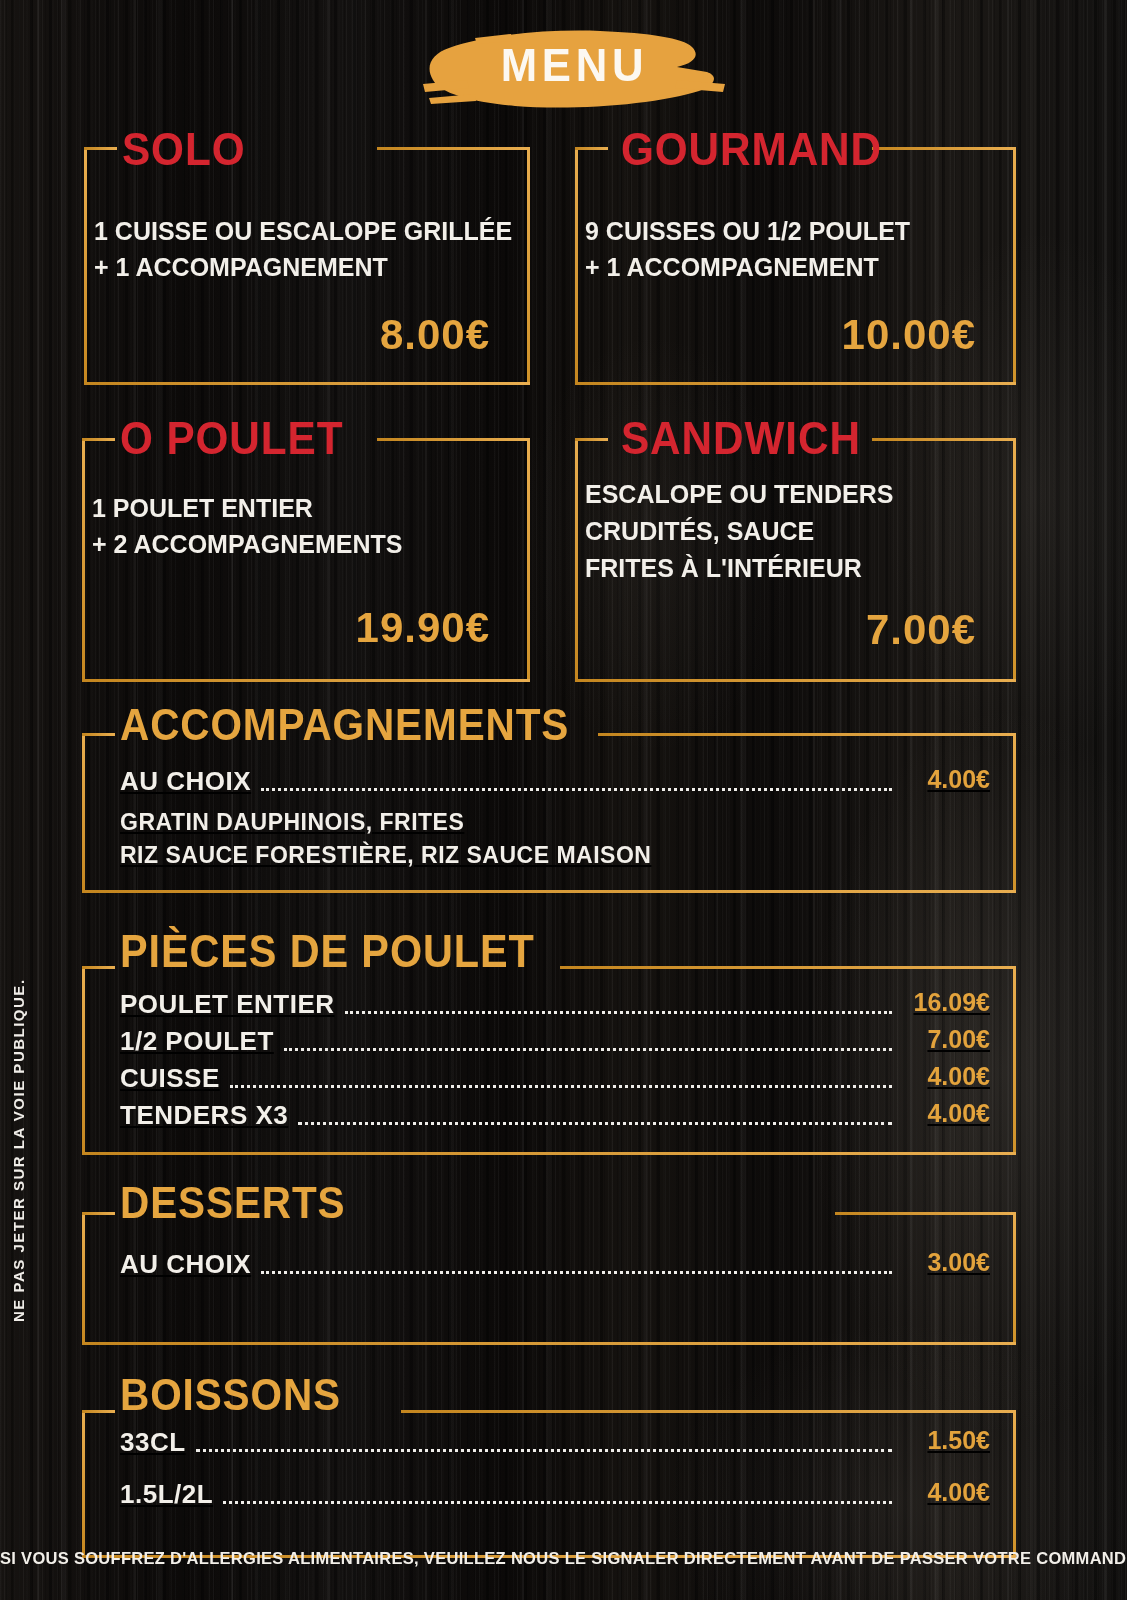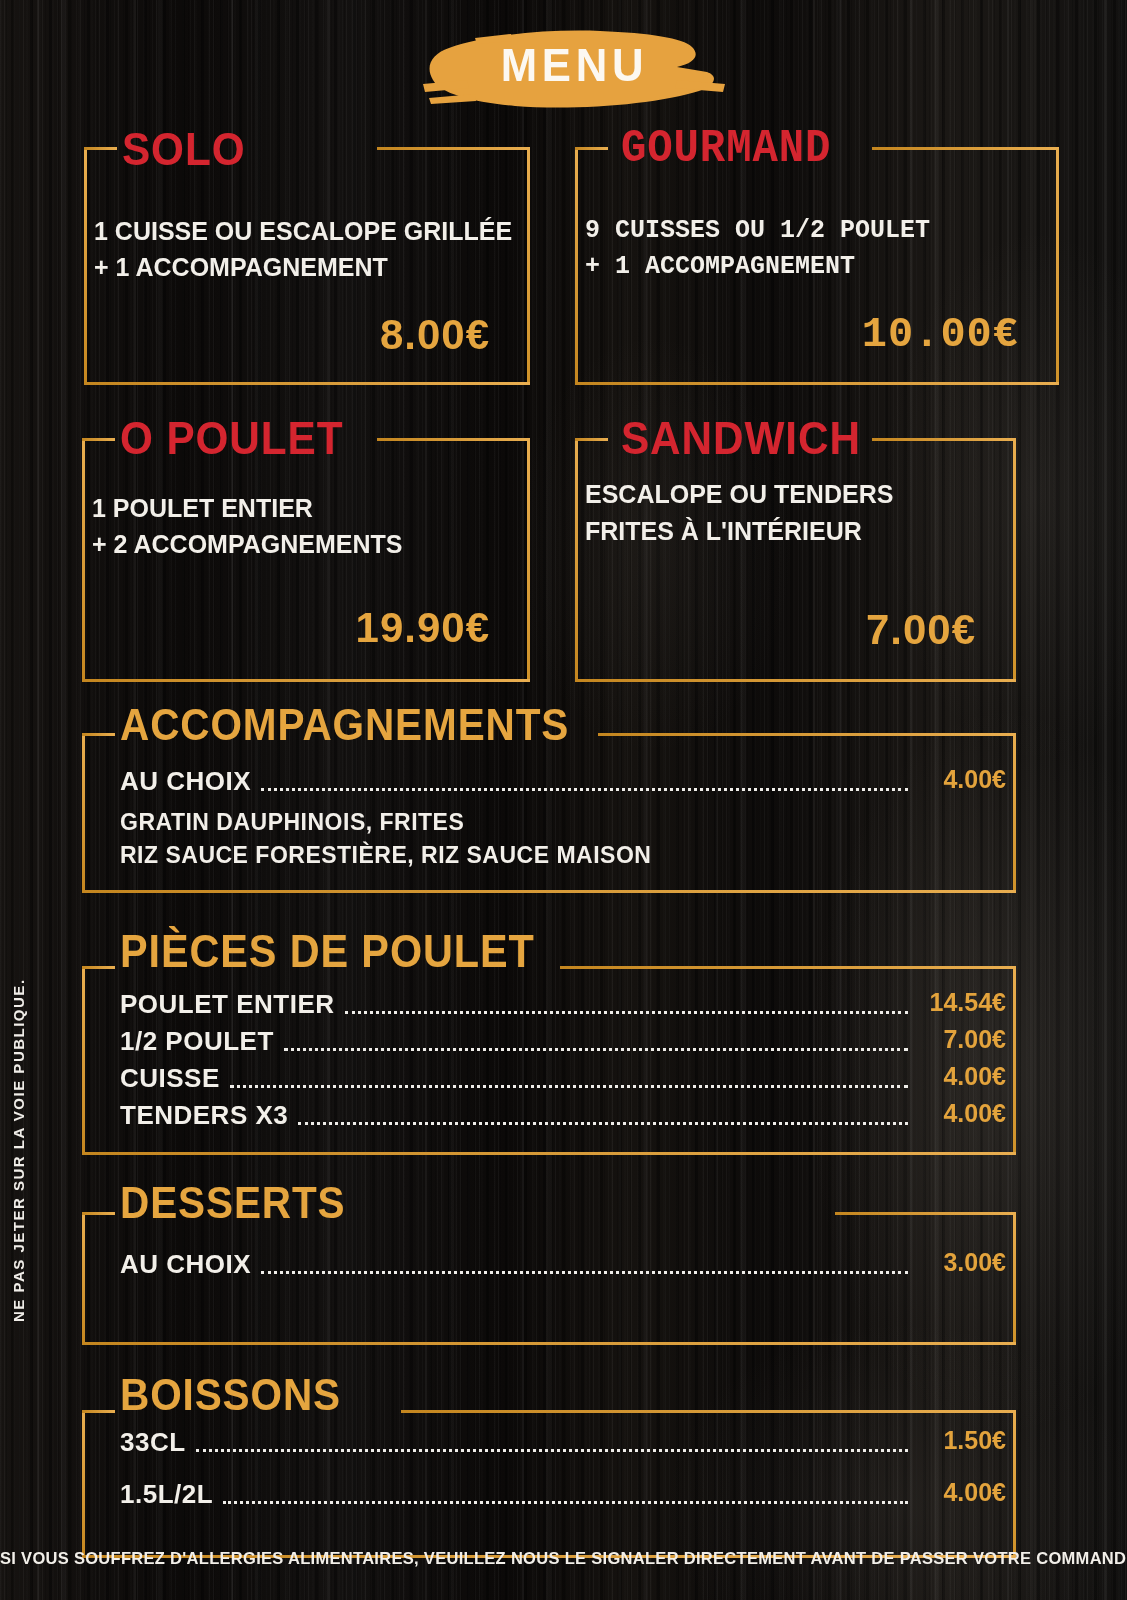--- a/index.html
+++ b/index.html
@@ -52,21 +52,21 @@
   .combo-text{
     position:absolute;left:10px;right:10px;text-align:left;
     color:#f2efe9;font-weight:bold;font-size:25px;line-height:36px;
     letter-spacing:0px;white-space:nowrap;
   }
   .combo-price{
     position:absolute;right:40px;font-weight:bold;color:#e5a53f;
     font-size:42px;letter-spacing:1px;
   }
 
-  .rows{position:absolute;left:38px;right:10px;}
+  .rows{position:absolute;left:38px;right:26px;text-decoration:underline;}
   .row{display:flex;align-items:flex-end;height:37px;}
   .row .label{color:#f2efe9;font-weight:bold;font-size:26px;line-height:1;white-space:nowrap;letter-spacing:0.5px;}
   .row .dots{flex:1;margin:0 10px;border-bottom:3.5px dotted #efede9;margin-bottom:3px;}
   .row .price{color:#e3a33c;font-weight:bold;font-size:25px;line-height:1;min-width:88px;text-align:right;white-space:nowrap;margin-bottom:2px;}
   .notes{color:#f2efe9;font-weight:bold;font-size:23px;line-height:33px;letter-spacing:0.5px;margin-top:12px;}
 
   .side-note{
     position:absolute;left:10px;top:1022px;height:300px;
     writing-mode:vertical-rl;transform:rotate(180deg);
     color:#f0ede8;font-weight:bold;font-size:15px;letter-spacing:1.5px;white-space:nowrap;
@@ -103,21 +103,21 @@
     <i class="edge e-t1"></i>
       <i class="edge e-t2" style="left:293px;"></i>
     <div class="box-title t-red" style="top:-24px;">SOLO</div>
     <div class="combo-text" style="top:66px;">
       <div>1 CUISSE OU ESCALOPE GRILLÉE</div>
       <div>+ 1 ACCOMPAGNEMENT</div>
     </div>
     <div class="combo-price" style="bottom:26px;">8.00€</div>
   </div>
 
-  <div class="box" style="left:575px;top:147px;width:484px;height:238px;font-family:Liberation Mono, monospace;">
+  <div class="box" style="left:575px;top:147px;width:441px;height:238px;">
     <i class="edge e-l"></i>
       <i class="edge e-r"></i>
       <i class="edge e-b"></i>
     <i class="edge e-t1"></i>
       <i class="edge e-t2" style="left:297px;"></i>
     <div class="box-title t-red" style="top:-24px;left:46px;">GOURMAND</div>
     <div class="combo-text" style="top:66px;">
       <div>9 CUISSES OU 1/2 POULET</div>
       <div>+ 1 ACCOMPAGNEMENT</div>
     </div>
@@ -140,20 +140,21 @@
 
   <div class="box" style="left:575px;top:438px;width:441px;height:244px;">
     <i class="edge e-l"></i>
       <i class="edge e-r"></i>
       <i class="edge e-b"></i>
     <i class="edge e-t1"></i>
       <i class="edge e-t2" style="left:297px;"></i>
     <div class="box-title t-red" style="top:-26px;left:46px;">SANDWICH</div>
     <div class="combo-text" style="top:38px;line-height:37px;">
       <div>ESCALOPE OU TENDERS</div>
+      <div>CRUDITÉS, SAUCE</div>
       <div>FRITES À L'INTÉRIEUR</div>
     </div>
     <div class="combo-price" style="bottom:28px;">7.00€</div>
   </div>
 
   <div class="box" style="left:82px;top:733px;width:934px;height:160px;">
     <i class="edge e-l"></i>
       <i class="edge e-r"></i>
       <i class="edge e-b"></i>
     <i class="edge e-t1"></i>
@@ -176,21 +177,21 @@
     <i class="edge e-l"></i>
       <i class="edge e-r"></i>
       <i class="edge e-b"></i>
     <i class="edge e-t1"></i>
       <i class="edge e-t2" style="left:478px;"></i>
     <div class="box-title t-gold" style="top:-40px;font-size:46px;">PIÈCES DE POULET</div>
     <div class="rows" style="top:14px;">
       <div class="row">
         <span class="label">POULET ENTIER</span>
         <span class="dots"></span>
-        <span class="price">14.54€</span>
+        <span class="price">16.09€</span>
       </div>
       <div class="row">
         <span class="label">1/2 POULET</span>
         <span class="dots"></span>
         <span class="price">7.00€</span>
       </div>
       <div class="row">
         <span class="label">CUISSE</span>
         <span class="dots"></span>
         <span class="price">4.00€</span>

